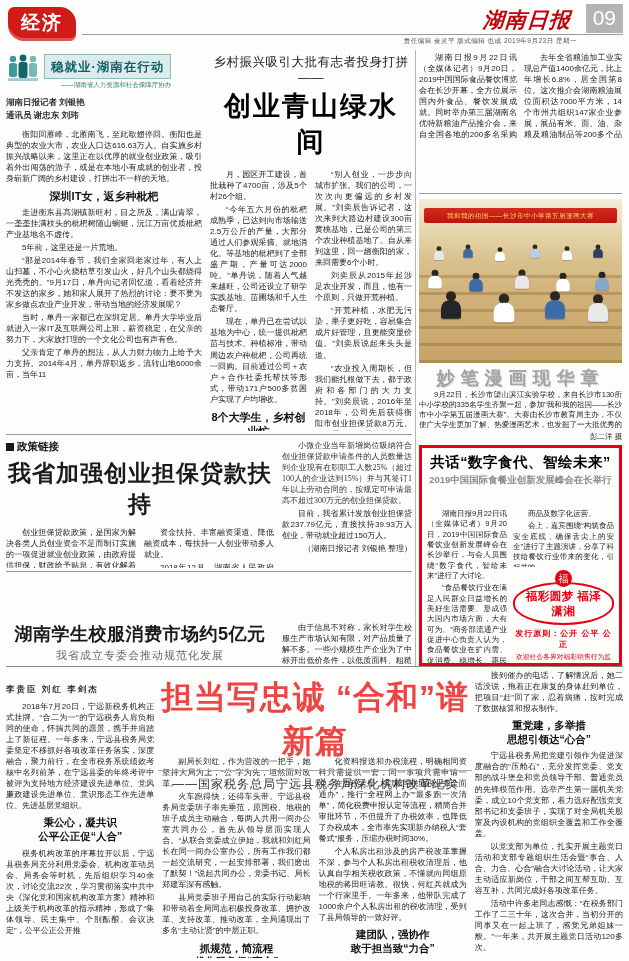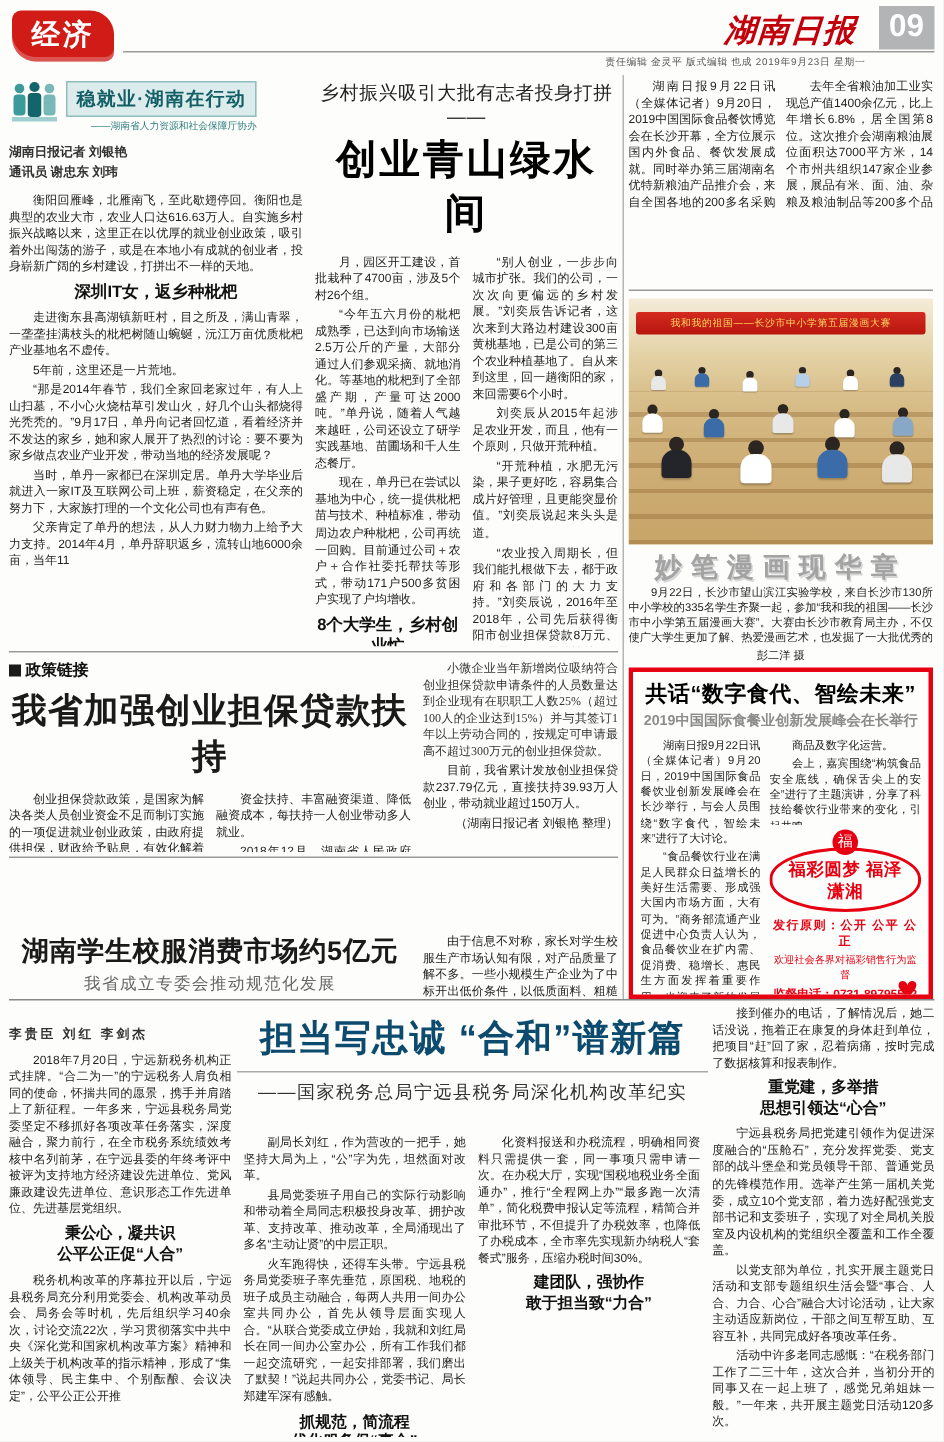--- a/index.html
+++ b/index.html
@@ -10,21 +10,21 @@
 
   
   .masthead-bar { position:relative; height:44px; }
   .section-tab { position:absolute; left:2px; top:3px; background:#d01b17; color:#fff;
                  font-size:19px; font-weight:bold; padding:3px 13px 5px; letter-spacing:2px;
                  border-radius:6px 16px 6px 16px; box-shadow:inset 0 -3px 0 rgba(255,255,255,.25); }
   .head-rule { position:absolute; left:76px; right:0; top:30px; height:1px; background:#9a9a9a; }
   .mast-title { position:absolute; right:52px; top:2px; color:#c2000b; font-weight:bold;
                 font-size:21px; font-style:italic; letter-spacing:1px; transform:skewX(-4deg); }
   .page-num { position:absolute; right:0; top:0; background:#b2b4b6; color:#fff;
-              font-size:21px; font-weight:bold; padding:2px 7px 3px; }
+              font-size:21px; font-weight:normal; padding:2px 7px 3px; }
   .edition-info { position:absolute; right:46px; top:33px; font-size:6.5px; color:#555; letter-spacing:.5px; }
 
   
   .main-row { display:flex; height:617px; margin-top:2px; border-bottom:1px solid #888; }
   .left-main { width:406px; overflow:hidden; }
   .vrule { width:1px; background:#b5b5b5; margin:0 3px; }
   .right-col { width:203px; display:flex; flex-direction:column; overflow:hidden; }
 
   .hline { border-top:1px solid #999; margin:3px 0; }
 
@@ -89,26 +89,26 @@
   .fig::before { content:""; position:absolute; top:0; left:4px; width:8px; height:8px;
                  border-radius:50%; background:#2b2622; }
   .fig::after { content:""; position:absolute; top:7px; left:0; width:16px; height:15px;
                 border-radius:7px 7px 2px 2px; background:var(--c,#fff);
                 box-shadow:0 1px 1px rgba(0,0,0,.25); }
   .photo-title { height:24px; font-size:18px; font-weight:bold; color:#a3a3a3;
                  letter-spacing:6px; text-align:center; margin-top:3px;
                  text-shadow:1px 1px 0 #d8d8d8; }
   .photo-caption { font-size:7.5px; line-height:1.35; text-align:justify; text-indent:2em;
                    color:#222; height:42px; overflow:hidden; }
-  .photo-credit { font-size:7.5px; text-align:center; color:#222; height:10px; }
+  .photo-credit { font-size:7.5px; text-align:right; color:#222; height:10px; }
 
   
   .redbox { flex:1; border:3px solid #e60012; margin-top:3px; padding:5px 5px 4px; overflow:hidden; }
   .redbox-title { font-size:14.5px; font-weight:bold; text-align:center; color:#000; letter-spacing:.5px; }
-  .redbox-sub { font-size:9.5px; font-weight:bold; text-align:center; color:#8c8c8c; margin:2px 0 5px; }
+  .redbox-sub { font-size:9.5px; font-weight:bold; text-align:center; color:#8c8c8c; margin:2px 0 22px; }
   .rb-cols { display:flex; gap:6px; overflow:hidden; }
   .rb-colA { width:80px; overflow:hidden; }
   .rb-colB { flex:1; overflow:hidden; }
   .rb-colB-text { height:58px; overflow:hidden; }
   .rb-cols .para { font-size:7.5px; }
 
   .fucai { position:relative; margin-top:3px; text-align:center; color:#e60012; }
   .fucai-logo { width:17px; height:17px; border-radius:50%; background:#e60012; color:#fff;
                 font-size:10px; line-height:17px; text-align:center; margin:0 auto -5px; position:relative; z-index:2; }
   .fucai-oval { display:inline-block; border:2px solid #e60012; border-radius:50% / 48%;
@@ -117,21 +117,21 @@
   .fucai-line2 { font-size:6.8px; margin-top:2px; font-family:"Liberation Serif","DejaVu Serif",serif; }
   .fucai-line3 { font-size:8px; font-weight:bold; margin-top:2px; }
   .fucai-heart { position:absolute; right:2px; bottom:-4px; font-size:24px; color:#e60012; line-height:1; }
 
   
   .bottom { position:relative; display:flex; gap:8px; height:288px; margin-top:3px; overflow:hidden; }
   .bottom > .bcol { flex:1; overflow:hidden; }
   .bcol-pad { padding-top:86px; }
   .tax-byline { font-size:8.5px; font-weight:bold; color:#333; margin:14px 0 5px; letter-spacing:2px; }
   .bottom-head { position:absolute; left:152px; width:314px; top:6px; text-align:center; z-index:2; }
-  .bottom-head-main { font-size:24px; font-weight:bold; letter-spacing:1px; color:#0c4a6e; }
+  .bottom-head-main { font-size:32px; font-weight:bold; letter-spacing:1px; color:#ef4444; }
   .bottom-head-sub { font-size:12px; color:#333; margin-top:6px; padding-top:5px;
                      border-top:1px solid #aaa; letter-spacing:1px; }
   .b-subhead { font-size:10.5px; }
 </style>
 </head>
 <body>
 
 <div class="page">
 
   <header class="masthead-bar">
@@ -323,27 +323,28 @@
       <div class="tax-byline">李贵臣  刘红  李剑杰</div>
       <div>
           <p class="para">2018年7月20日，宁远新税务机构正式挂牌。“合二为一”的宁远税务人肩负相同的使命，怀揣共同的愿景，携手并肩踏上了新征程。一年多来，宁远县税务局党委坚定不移抓好各项改革任务落实，深度融合，聚力前行，在全市税务系统绩效考核中名列前茅，在宁远县委的年终考评中被评为支持地方经济建设先进单位、党风廉政建设先进单位、意识形态工作先进单位、先进基层党组织。</p>
           <div class="subhead b-subhead">秉公心，凝共识
 公平公正促“人合”</div>
           <p class="para">税务机构改革的序幕拉开以后，宁远县税务局充分利用党委会、机构改革动员会、局务会等时机，先后组织学习40余次，讨论交流22次，学习贯彻落实中共中央《深化党和国家机构改革方案》精神和上级关于机构改革的指示精神，形成了“集体领导、民主集中、个别酝酿、会议决定”，公平公正公开推</p>
         </div>
     </div>
     <div class="bcol bcol-pad">
         <p class="para">副局长刘红，作为营改的一把手，她坚持大局为上，“公”字为先，坦然面对改革。</p>
+        <p class="para">火车跑得快，还得车头带。宁远县税务局党委班子率先垂范，原国税、地税的班子成员主动融合，每两人共用一间办公室共同办公，首先从领导层面实现人合。“从联合党委成立伊始，我就和刘红局长在同一间办公室办公，所有工作我们都一起交流研究，一起安排部署，我们磨出了默契！”说起共同办公，党委书记、局长郑建军深有感触。</p>
         <p class="para">县局党委班子用自己的实际行动影响和带动着全局同志积极投身改革、拥护改革、支持改革、推动改革，全局涌现出了多名“主动让贤”的中层正职。</p>
-        <p class="para">火车跑得快，还得车头带。宁远县税务局党委班子率先垂范，原国税、地税的班子成员主动融合，每两人共用一间办公室共同办公，首先从领导层面实现人合。“从联合党委成立伊始，我就和刘红局长在同一间办公室办公，所有工作我们都一起交流研究，一起安排部署，我们磨出了默契！”说起共同办公，党委书记、局长郑建军深有感触。</p>
         <div class="subhead b-subhead">抓规范，简流程
 优化服务保“事合”</div>
       </div>
     <div class="bcol bcol-pad">
         <p class="para">化资料报送和办税流程，明确相同资料只需提供一套，同一事项只需申请一次。在办税大厅，实现“国税地税业务全面通办”，推行“全程网上办”“最多跑一次清单”，简化税费申报认定等流程，精简合并审批环节，不但提升了办税效率，也降低了办税成本，全市率先实现新办纳税人“套餐式”服务，压缩办税时间30%。</p>
+        <p class="para">个人私房出租涉及的房产税改革掌握不深，参与个人私房出租税收清理后，他认真自学相关税收政策，不懂就向同组原地税的蒋田旺请教。很快，何红兵就成为一个行家里手。一年多来，他带队完成了1000余户个人私房出租的税收清理，受到了县局领导的一致好评。</p>
         <div class="subhead b-subhead">建团队，强协作
 敢于担当致“力合”</div>
       </div>
     <div class="bcol">
         <p class="para">接到催办的电话，了解情况后，她二话没说，拖着正在康复的身体赶到单位，把项目“赶”回了家，忍着病痛，按时完成了数据核算和报表制作。</p>
         <div class="subhead b-subhead">重党建，多举措
 思想引领达“心合”</div>
         <p class="para">宁远县税务局把党建引领作为促进深度融合的“压舱石”，充分发挥党委、党支部的战斗堡垒和党员领导干部、普通党员的先锋模范作用。选举产生第一届机关党委，成立10个党支部，着力选好配强党支部书记和支委班子，实现了对全局机关股室及内设机构的党组织全覆盖和工作全覆盖。</p>
         <p class="para">以党支部为单位，扎实开展主题党日活动和支部专题组织生活会暨“事合、人合、力合、心合”融合大讨论活动，让大家主动适应新岗位，干部之间互帮互助、互容互补，共同完成好各项改革任务。</p>
         <p class="para">活动中许多老同志感慨：“在税务部门工作了二三十年，这次合并，当初分开的同事又在一起上班了，感觉兄弟姐妹一般。”一年来，共开展主题党日活动120多次。</p>

